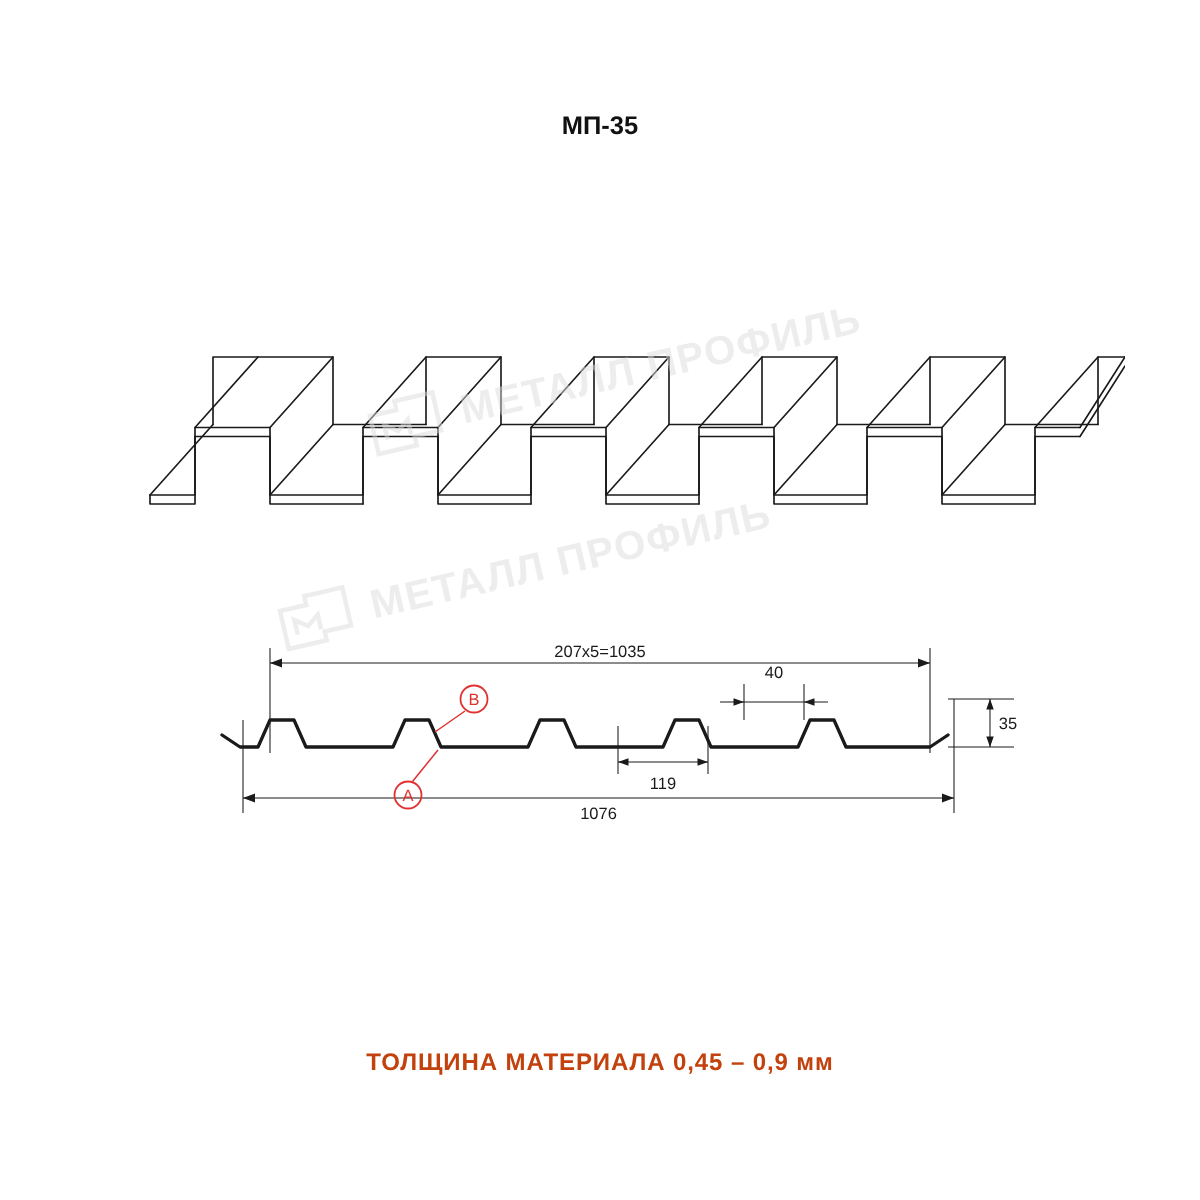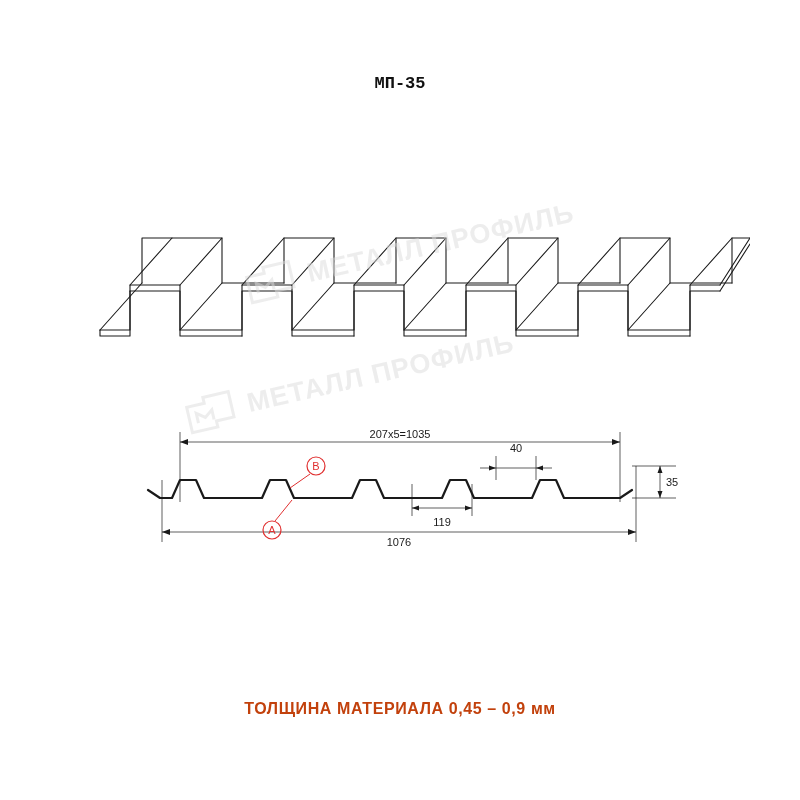--- a/index.html
+++ b/index.html
@@ -35,21 +35,20 @@
     color: #111;
     line-height: 40px;
     margin: 0;
   }
   .subtitle {
     font-size: 17px;
     font-weight: bold;
     color: #111;
     margin-top: 12px;
     line-height: 20px;
-    font-family: Liberation Mono, monospace;
   }
   
   .iso-wrap {
     position: absolute;
     left: 60px;
     top: 190px;
     width: 690px;
     height: 170px;
   }
   .section-wrap {

